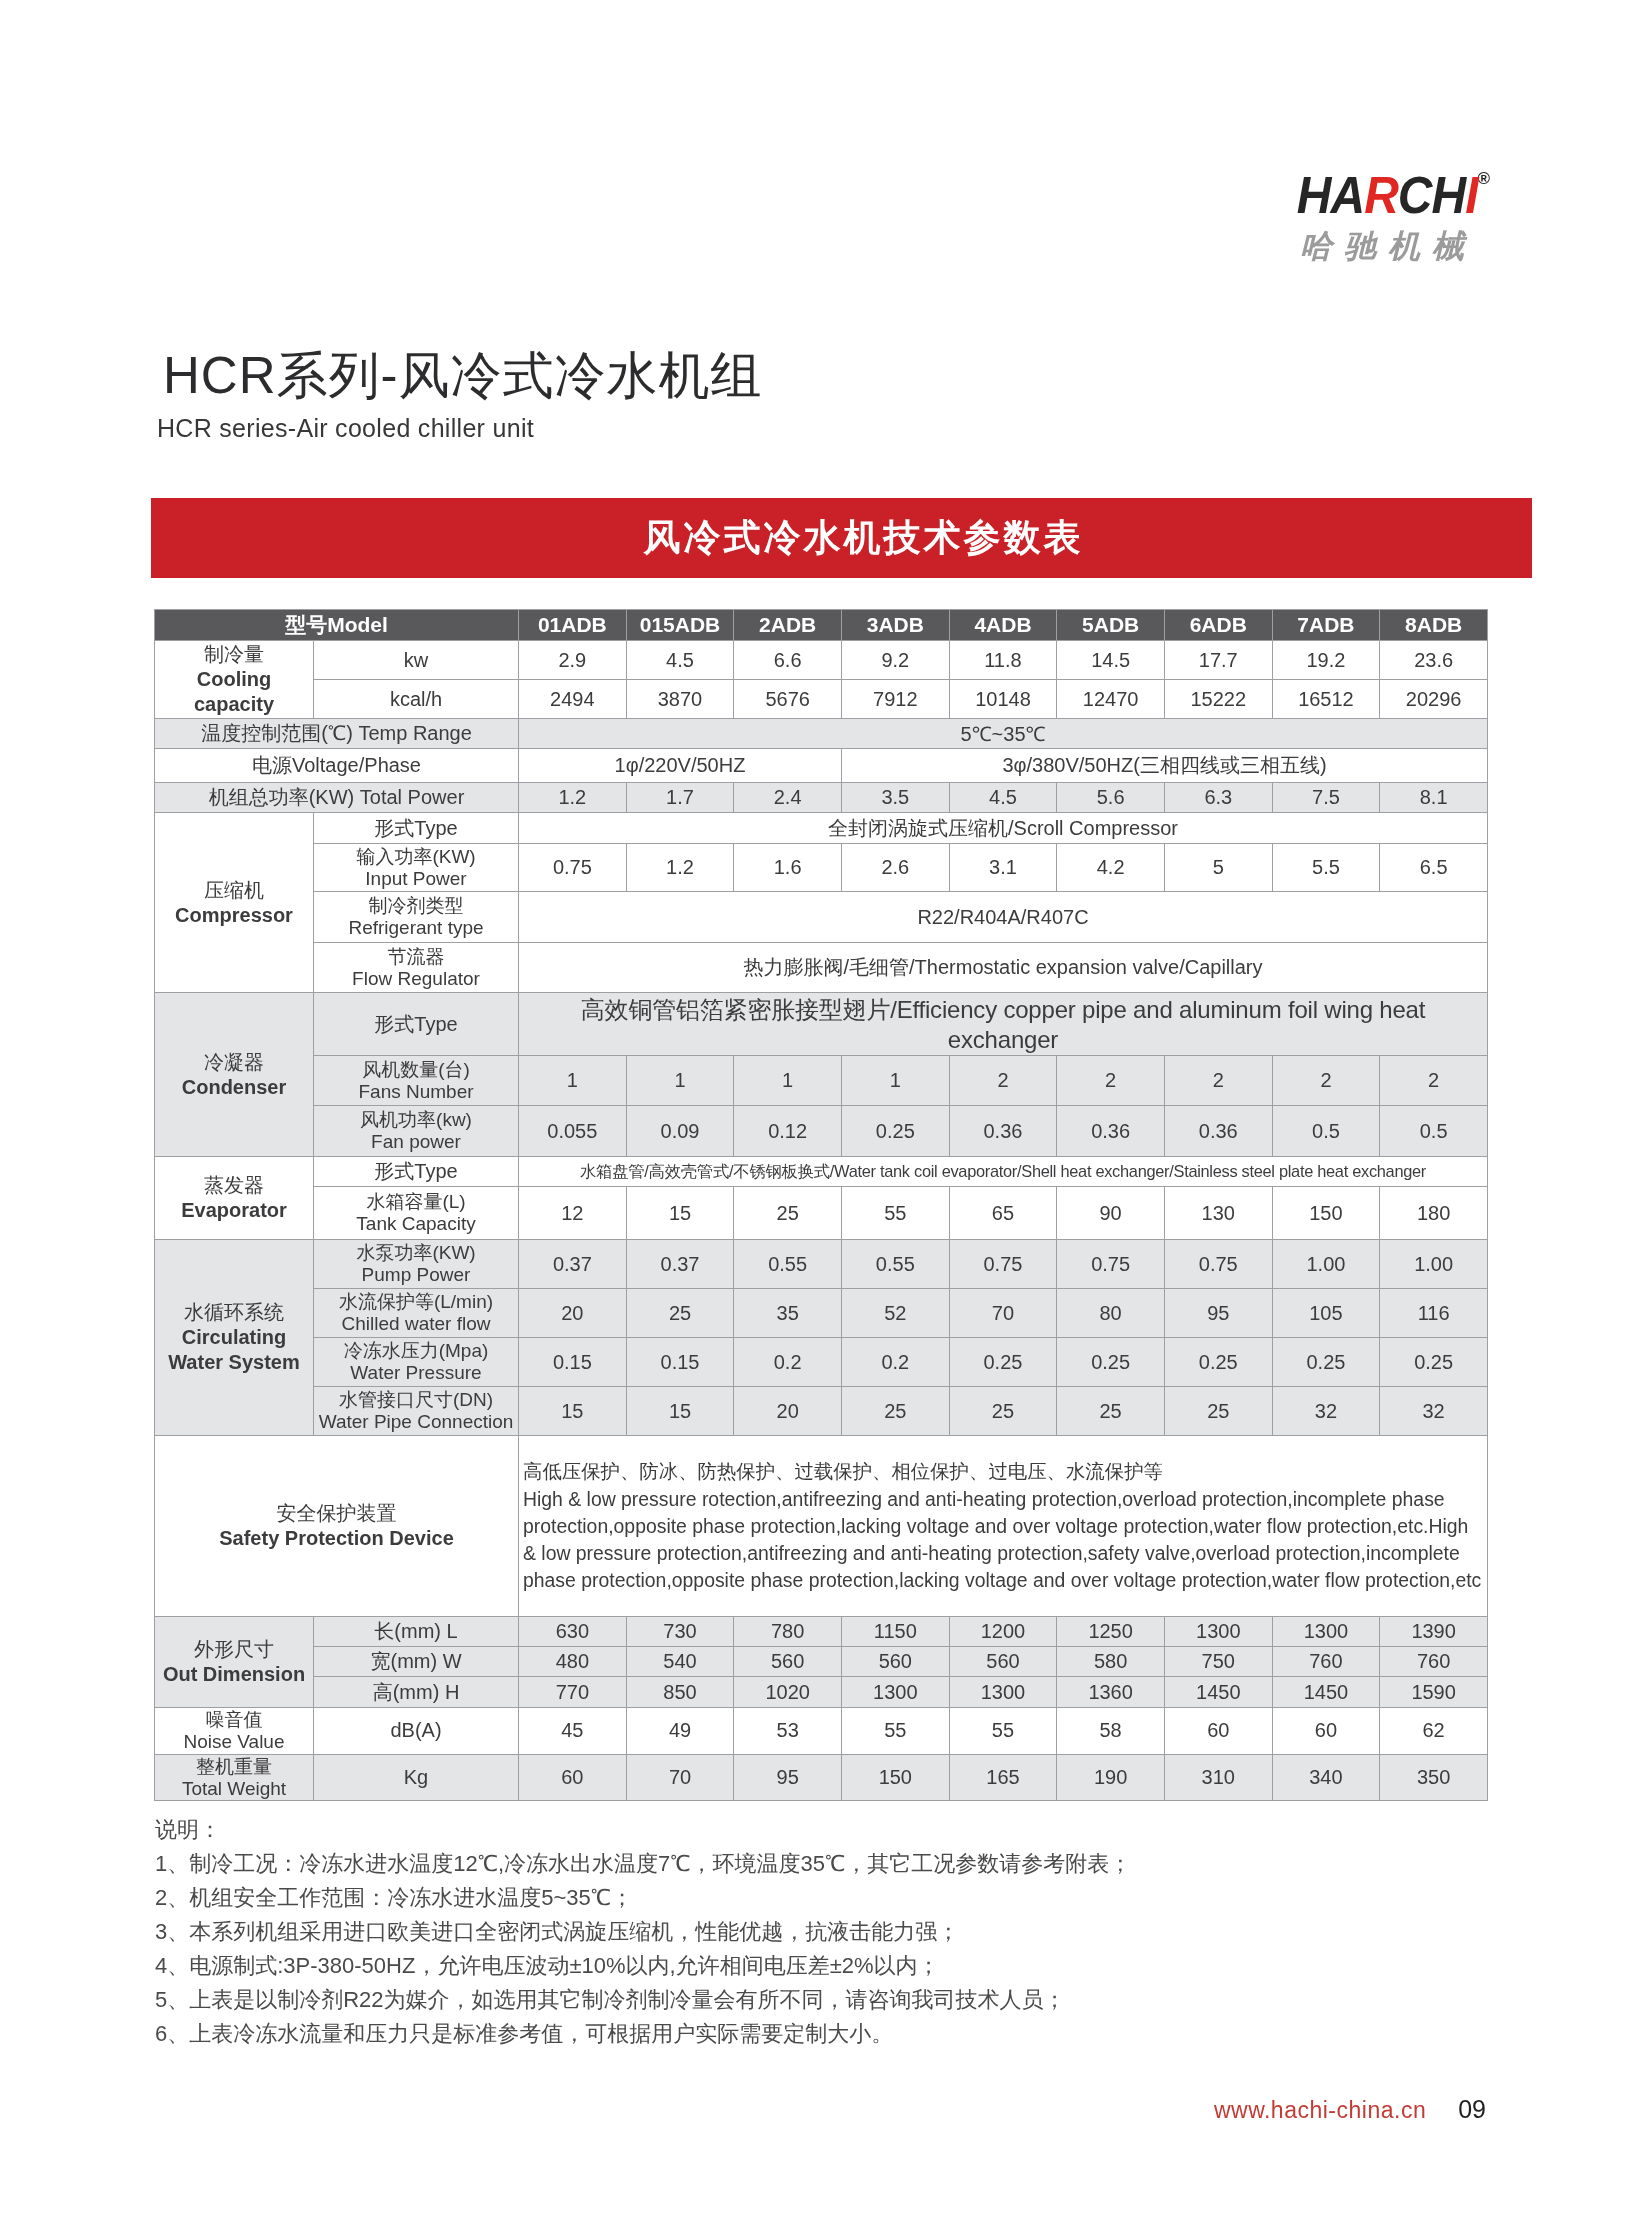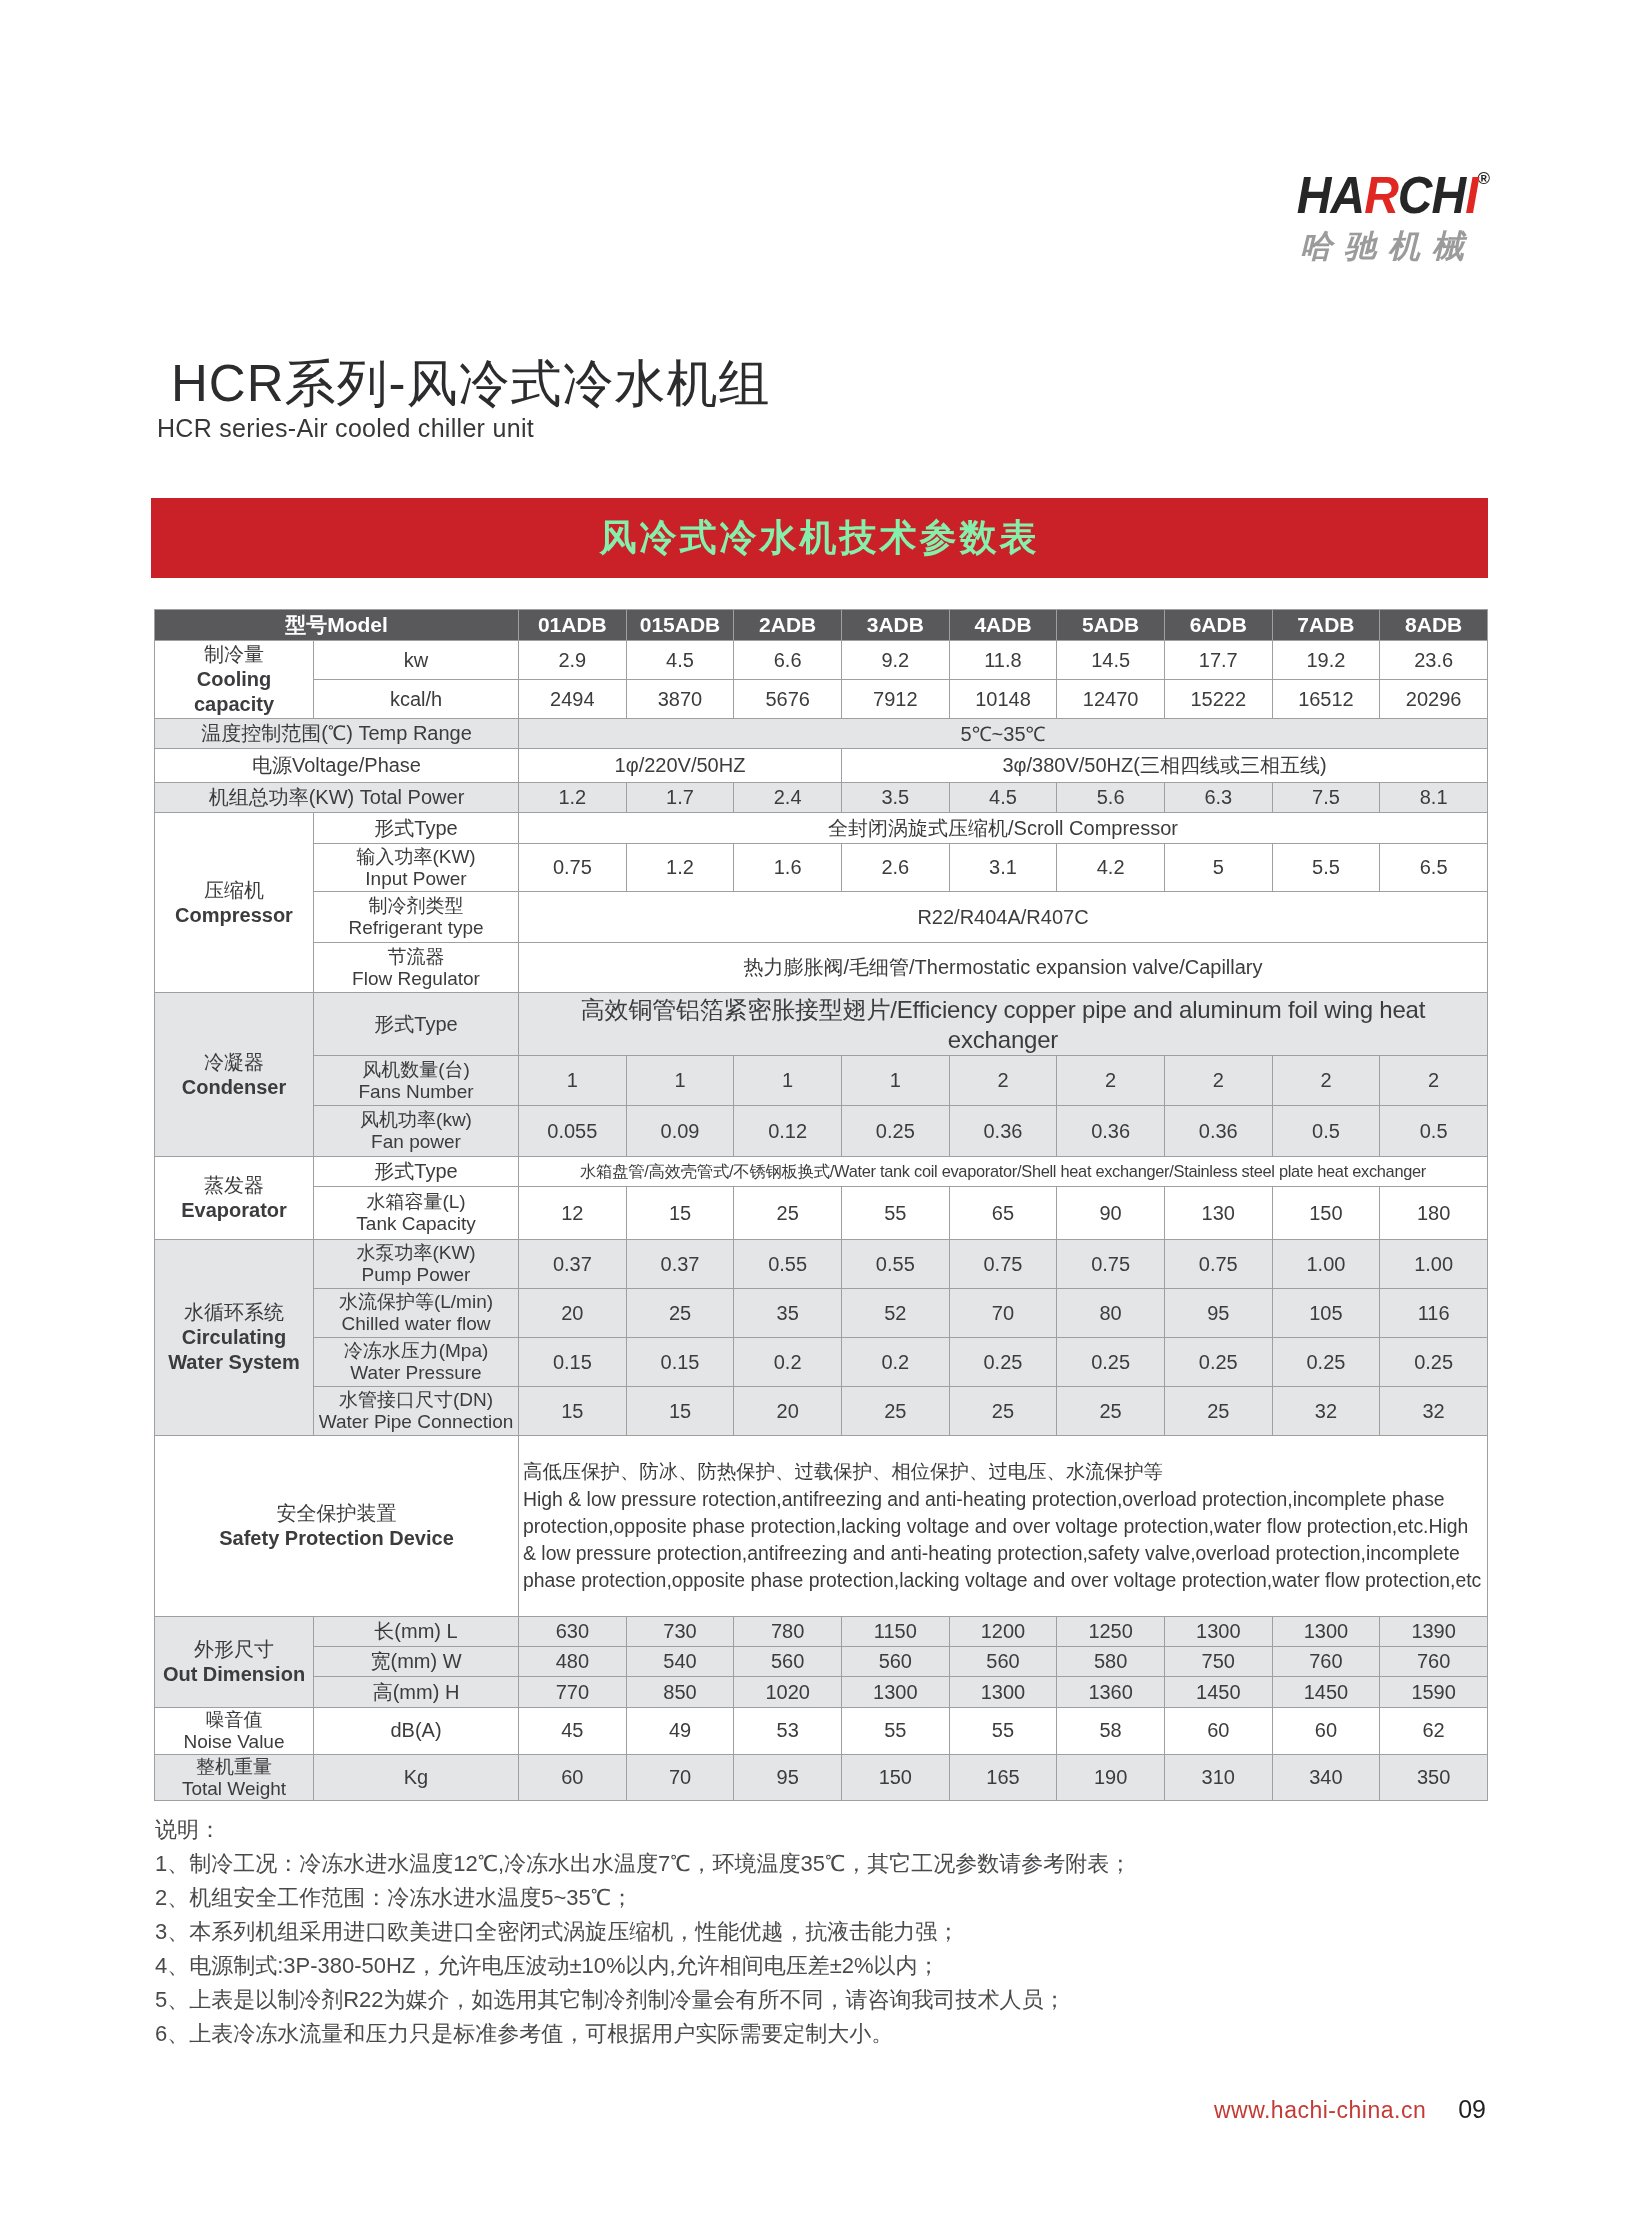--- a/index.html
+++ b/index.html
@@ -8,26 +8,26 @@
 
   
   .logo-block{position:absolute;top:159px;right:155px;text-align:right;}
   .logo-line{font-style:italic;font-weight:bold;font-size:48px;line-height:1;letter-spacing:-1px;color:#262626;white-space:nowrap;margin-top:11px;}
   .lg{display:inline-block;transform:scaleY(1.08);}
   .lg.red{color:#e02722;}
   .reg{font-size:17px;vertical-align:28px;font-style:normal;letter-spacing:0;}
   .logo-cn{margin-top:5px;margin-right:14px;color:#9b9b9b;font-size:32px;font-weight:bold;font-style:italic;letter-spacing:12px;white-space:nowrap;}
 
   
-  .title{position:absolute;left:155px;top:334px;font-size:51px;font-weight:normal;color:#2c2c2e;letter-spacing:1px;margin:16px;}
+  .title{position:absolute;left:155px;top:334px;font-size:51px;font-weight:normal;color:#2c2c2e;letter-spacing:1px;margin:8px;}
   .subtitle{position:absolute;left:157px;top:414px;font-size:25px;color:#373737;letter-spacing:0.3px;}
 
   
-  .banner{position:absolute;left:151px;top:498px;width:1337px;height:80px;background:#c92127;color:#86efac;
-          font-size:37px;font-weight:bold;letter-spacing:3px;text-align:center;line-height:80px;}
+  .banner{position:absolute;left:151px;top:498px;width:1337px;height:80px;background:#c92127;color:#ffffff;
+          font-size:37px;font-weight:bold;letter-spacing:3px;text-align:center;line-height:80px;padding-left:44px;}
 
   
   .spec-table{position:absolute;left:154px;top:609px;width:1334px;border-collapse:collapse;table-layout:fixed;
               font-size:20px;text-align:center;color:#3c3c3e;}
   .spec-table td,.spec-table th{border:1px solid #9d9fa2;padding:1px 4px;overflow:hidden;font-weight:normal;}
   tr.head td,tr.head th{background:#59595c;color:#fff;font-weight:bold;font-size:21px;height:24px;}
   tr.gray td{background:#e4e5e7;}
   .col-g{width:159px;}.col-l{width:205px;}
   .h27{height:27px;}.h31{height:29px;}.h33{height:31px;}.h36{height:34px;}
   .h44{height:42px;}.h45{height:43px;}.h50{height:48px;}.h51{height:49px;}

